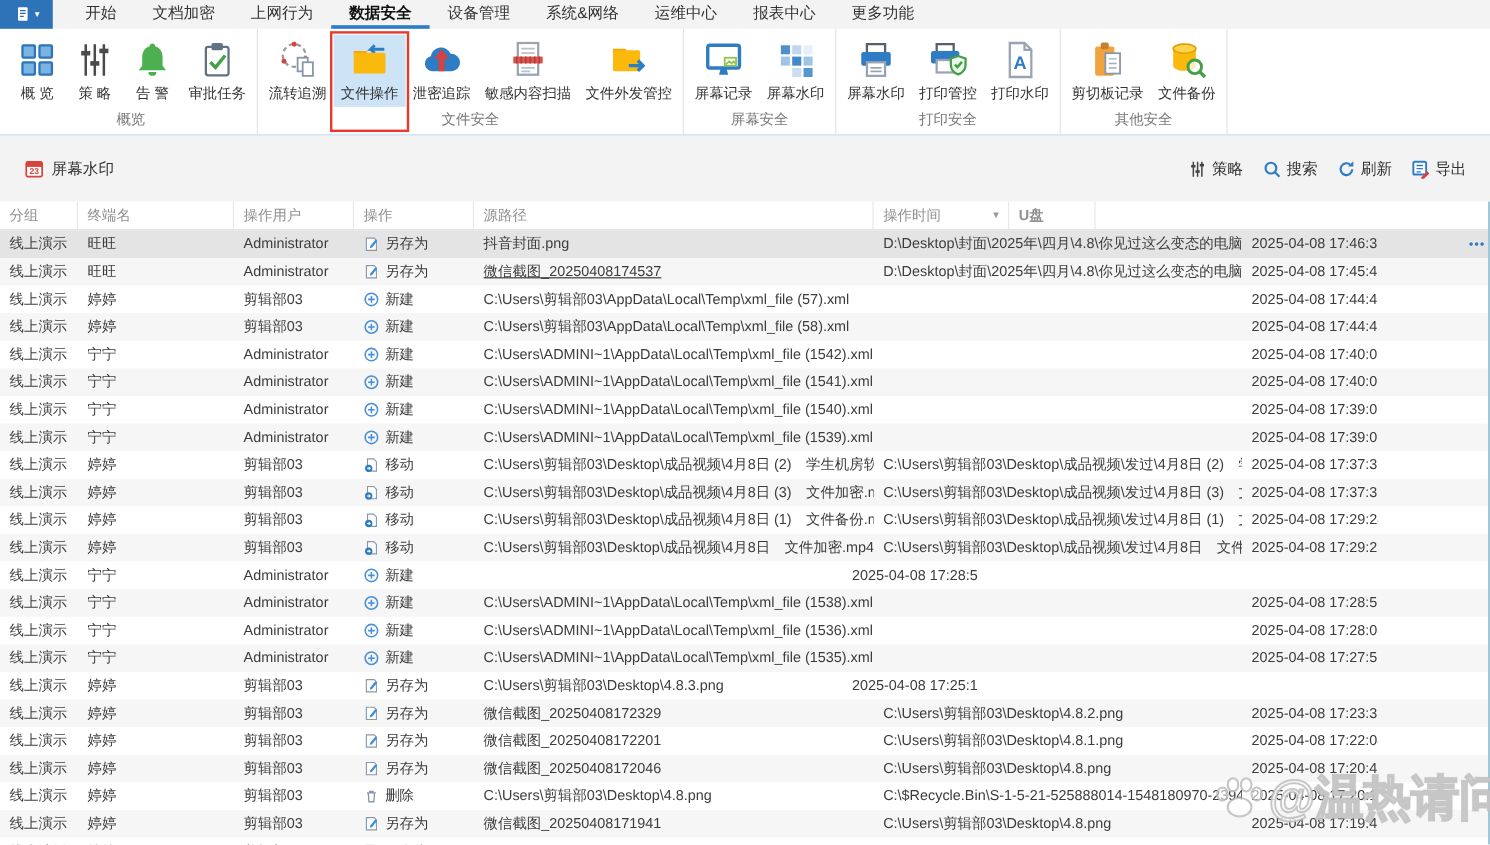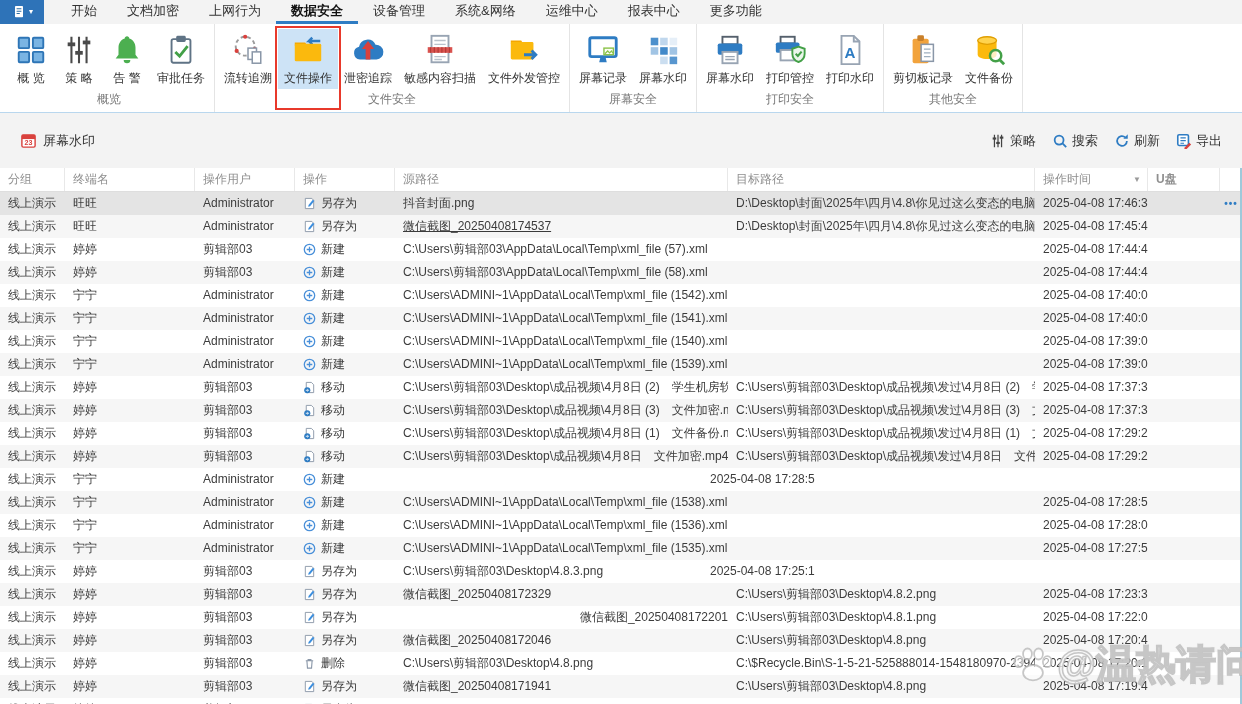--- a/index.html
+++ b/index.html
@@ -338,21 +338,20 @@
     </div>
   </div>
 
   <div class="table">
     <div class="thead">
       <div class="th" style="width: 65px;">分组</div>
       <div class="th" style="width: 130px;">终端名</div>
       <div class="th" style="width: 100px;">操作用户</div>
       <div class="th" style="width: 100px;">操作</div>
       <div class="th" style="width: 333px;">源路径</div>
-      <div class="th" style="width: 307px;">目标路径</div>
       <div class="th" style="width: 113px;"><span>操作时间</span><span class="th-arrow">▼</span></div>
       <div class="th" style="width: 72px; font-weight: bold;">U盘</div>
       <div class="th no-sep" style="width:22px"></div>
     </div>
     <div class="tbody" id="tbody">
         <div class="trow selected">
           <div class="td" style="width: 65px;">线上演示</div>
           <div class="td" style="width: 130px;">旺旺</div>
           <div class="td" style="width: 100px;">Administrator</div>
           <div class="td op" style="width: 100px;">
@@ -663,21 +662,21 @@
           <div class="td" style="width: 65px;">线上演示</div>
           <div class="td" style="width: 130px;">婷婷</div>
           <div class="td" style="width: 100px;">剪辑部03</div>
           <div class="td op" style="width: 100px;">
             <svg viewBox="0 0 14 14">
               <path d="M2.5 1.5h7l2 2v9h-9z" fill="#fff" stroke="#8a97a8"></path>
               <path d="M6 8.6L10.6 3l1.6 1.3-4.6 5.6-2 .7z" fill="#3b8ede"></path>
             </svg>
             <span>另存为</span>
           </div>
-          <div class="td" style="width: 333px; text-align: right;">微信截图_20250408172201</div>
+          <div class="td" style="width: 333px;">微信截图_20250408172201</div>
           <div class="td" style="width: 307px;">C:\Users\剪辑部03\Desktop\4.8.1.png</div>
           <div class="td" style="width: 113px;">2025-04-08 17:22:04</div>
           <div class="td" style="width: 72px;"></div>
           <div class="td gutter" style="width: 22px;"></div>
         </div>
         <div class="trow alt">
           <div class="td" style="width: 65px;">线上演示</div>
           <div class="td" style="width: 130px;">婷婷</div>
           <div class="td" style="width: 100px;">剪辑部03</div>
           <div class="td op" style="width: 100px;">

